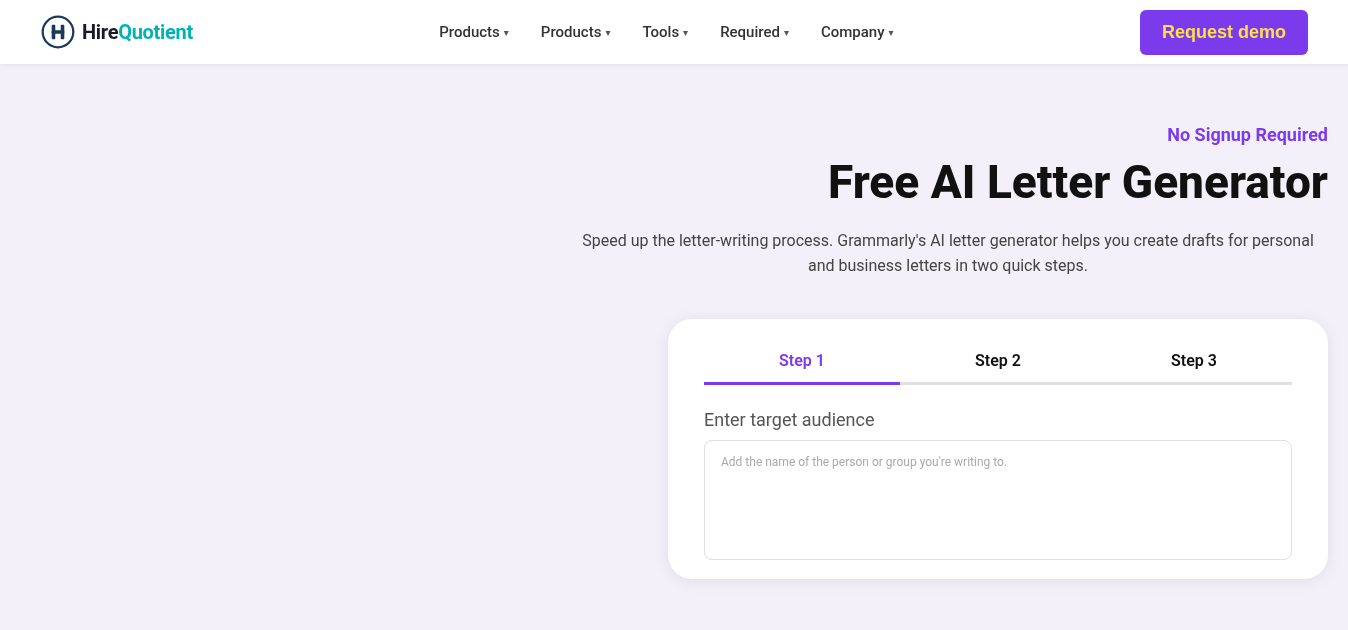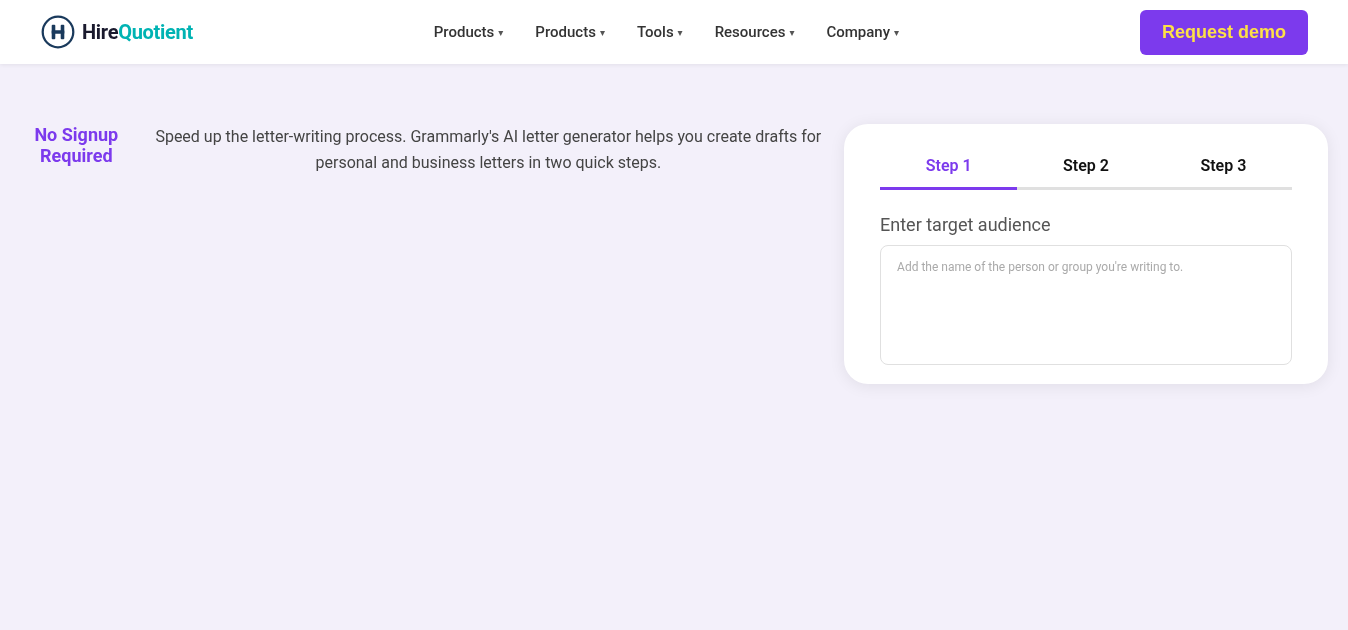--- a/index.html
+++ b/index.html
@@ -86,21 +86,22 @@
       border-radius: 6px;
       font-size: 18px;
       font-weight: 600;
       cursor: pointer;
       white-space: nowrap;
     }
 
     
     .hero {
       display: flex;
-      align-items: flex-start;
+      flex-direction: column;
+      align-items: flex-end;
       padding: 60px 20px 40px;
       text-align: center;
     }
 
     .hero-eyebrow {
       font-size: 18px;
       font-weight: 700;
       color: #7c3aed;
       margin-bottom: 12px;
     }
@@ -238,37 +239,38 @@
       </a>
     </li>
     <li>
       <a href="#">
         <span>Tools</span>
         <span class="chevron">▾</span>
       </a>
     </li>
     <li>
       <a href="#">
-        <span>Resources</span>
+        <span>Required</span>
         <span class="chevron">▾</span>
       </a>
     </li>
     <li>
       <a href="#">
         <span>Company</span>
         <span class="chevron">▾</span>
       </a>
     </li>
   </ul>
 
   <button class="request-demo-btn">Request demo</button>
 </nav>
 
 <section class="hero">
   <p class="hero-eyebrow">No Signup Required</p>
+  <h1 class="hero-title">Free AI Letter Generator</h1>
   <p class="hero-subtitle">Speed up the letter-writing process. Grammarly's AI letter generator helps you create drafts for personal and business letters in two quick steps.</p>
 
   <div class="card">
 
     
     <div class="steps-header">
       <span class="step-label active">Step 1</span>
       <span class="step-label">Step 2</span>
       <span class="step-label">Step 3</span>
     </div>

